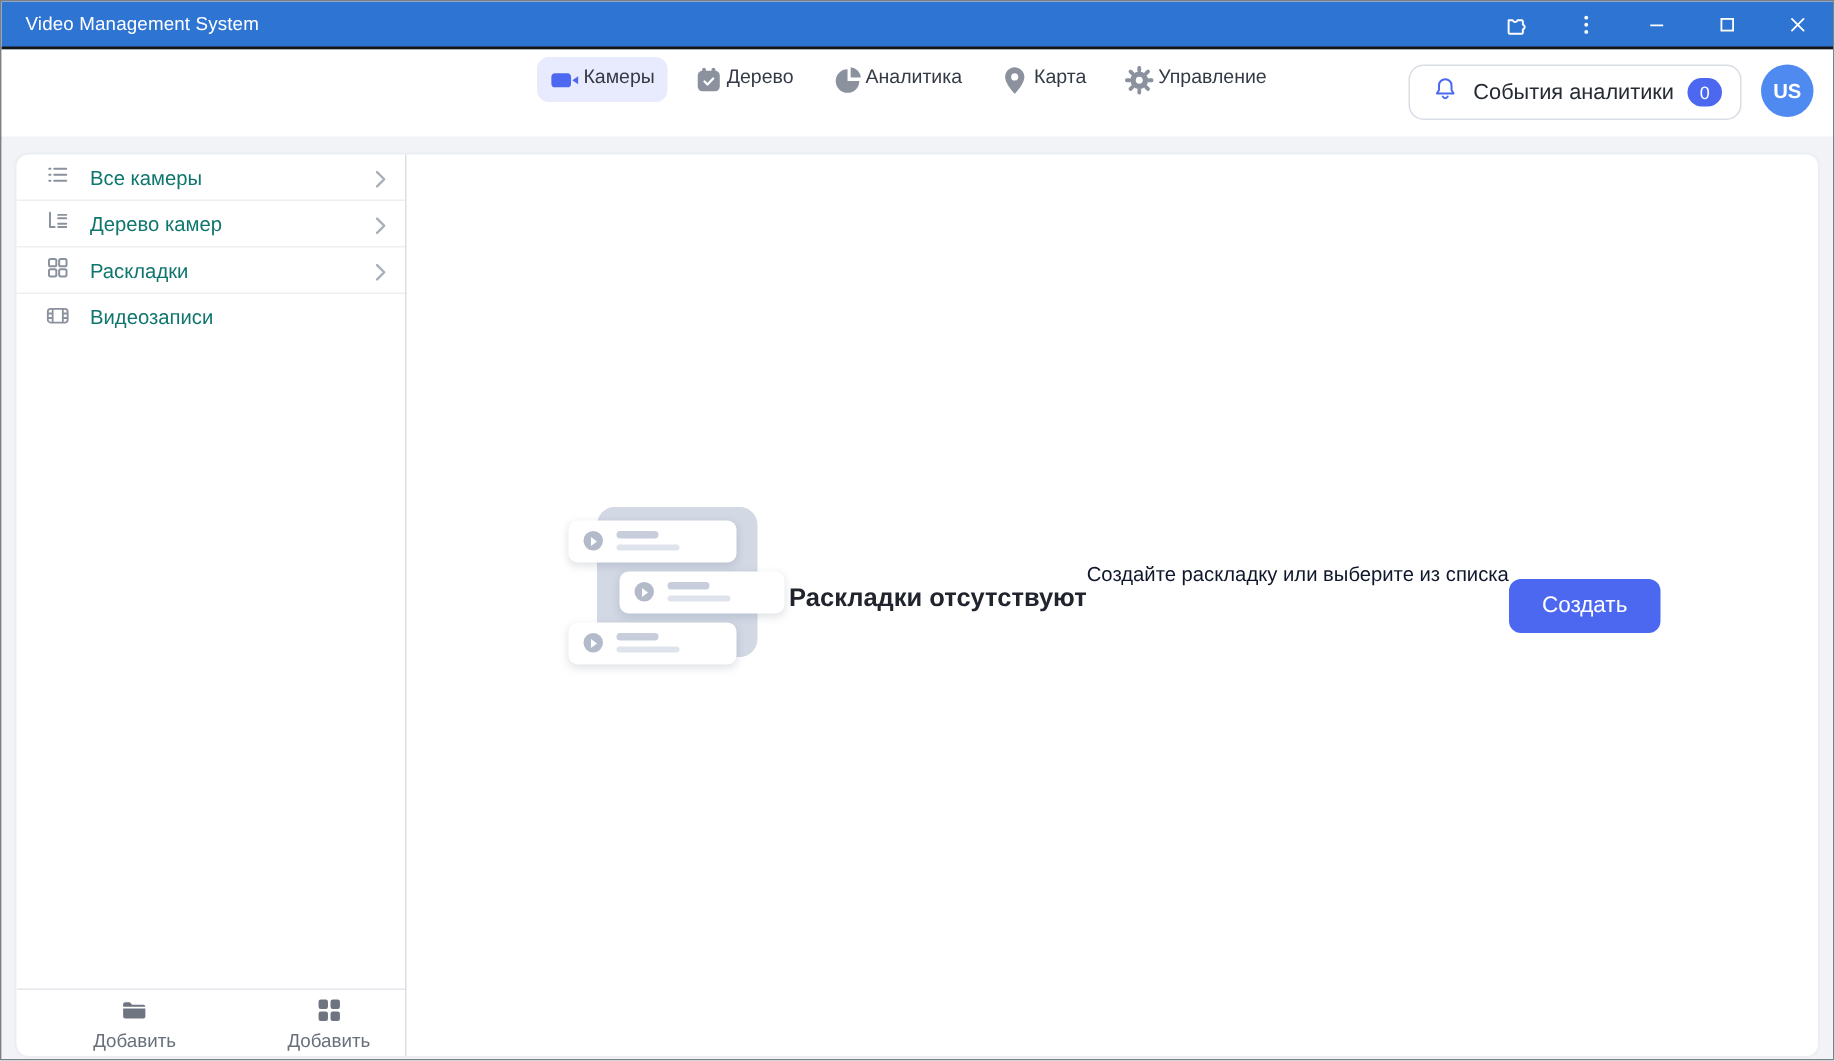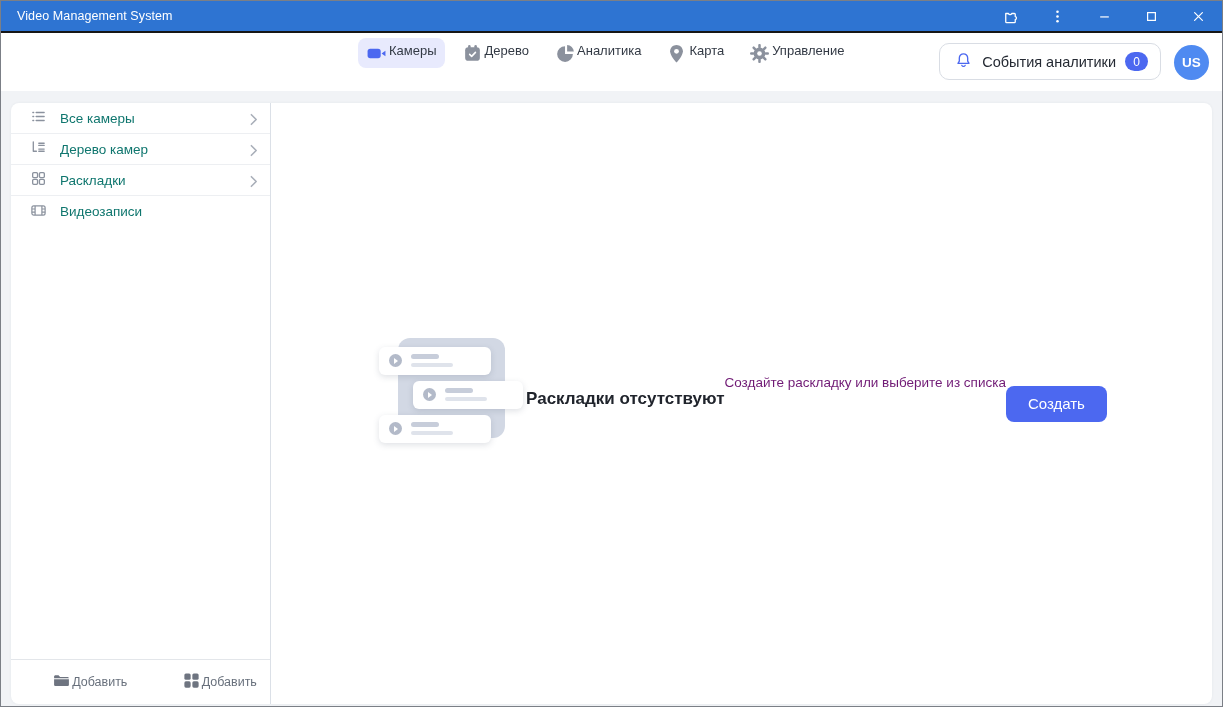--- a/index.html
+++ b/index.html
@@ -16,21 +16,21 @@
 
   
   .header { position:relative; height:58px; background:#fff; }
   .tabs { position:absolute; left:357px; top:5px; display:flex; gap:9px; }
   .tab { min-width:56px; padding:5px 8px 4px; border-radius:8px; display:flex; flex-direction:row;
          align-items:flex-start; gap:2px; cursor:pointer; }
   .tab.active { background:var(--active_tab_bg,#e8eafd); }
   .tab svg { width:21px; height:21px; display:block; }
   .tab-label { font-size:13px; color:#333a45; white-space:nowrap; }
   .accent-ink { color:var(--accent,#4c68f0); }
-  .header-right { position:absolute; right:13px; top:10px; display:flex; align-items:flex-end; gap:13px;margin-left:36px; }
+  .header-right { position:absolute; right:13px; top:10px; display:flex; align-items:flex-start; gap:13px;margin-left:36px; }
   .events-btn { height:37px; border:1px solid #d9dde4; border-radius:10px; background:#fff; display:flex;
                 align-items:center; gap:9px; padding:0 12px 0 14px; font-size:14.5px; color:#252a33; cursor:pointer; }
   .events-btn svg { width:19px; height:19px; }
   .badge { background:var(--badge,#4c68f0); color:#fff; height:19px; min-width:23px; border-radius:10px;
            font-size:12px; display:flex; align-items:center; justify-content:center; padding:0 4px; }
   .avatar { width:35px; height:35px; border-radius:50%; background:var(--avatar,#4f8af1); color:#fff;
             font-size:13.5px; font-weight:bold; display:flex; align-items:center; justify-content:center; cursor:pointer; }
 
   
   .content { position:absolute; top:92px; left:0; right:0; bottom:0; background:#f1f3f6; padding:10px 10px 2px; }
@@ -40,21 +40,21 @@
   
   .sidebar { width:260px; min-width:260px; border-right:1px solid #dbe0e7; display:flex; flex-direction:column; }
   .side-items { flex:1; }
   .side-item { height:31px; display:flex; align-items:center; gap:13px; padding:0 10px 0 19px;
                border-bottom:1px solid #edeff2; color:#0f766e; font-size:13.5px; cursor:pointer; }
   .side-item:last-child { border-bottom:none; }
   .side-item svg { width:17px; height:17px; flex:none; }
   .side-label { flex:1; }
   .chev { width:15px; height:15px; display:flex; }
   .side-footer { border-top:1px solid #e3e6ea; height:45px; display:flex; }
-  .footer-btn { flex:1; display:flex; flex-direction:row; align-items:center; justify-content:center;
+  .footer-btn { flex:1; display:flex; flex-direction:column; align-items:center; justify-content:center;
                 gap:1px; color:#68707c; font-size:12.5px; background:none; border:none; cursor:pointer;
                 font-family:inherit;margin-left:28px; }
   .footer-btn svg { width:19px; height:19px; }
 
   
   .main { flex:1; display:flex; align-items:center; justify-content:center; }
   .empty-state { display:flex; flex-direction:row; align-items:center; }
   .illu { width:150px; height:106px; position:relative; margin-bottom:26px; }
   .illu-bg { position:absolute; left:22px; top:0; width:107px; height:100px; background:#d2d8e4; border-radius:12px; }
   .illu-card { position:absolute; height:28px; background:#fff; border-radius:6px;
@@ -62,21 +62,21 @@
   .c1 { left:3px;  top:9px;  width:112px; }
   .c2 { left:37px; top:43px; width:110px; }
   .c3 { left:3px;  top:77px; width:112px; }
   .play { width:13px; height:13px; border-radius:50%; background:#b3bac9; position:relative; flex:none; }
   .play::after { content:''; position:absolute; left:5px; top:3.5px; border-left:4px solid #fff;
                  border-top:3px solid transparent; border-bottom:3px solid transparent; }
   .lines { display:flex; flex-direction:column; gap:4px; }
   .l1 { width:28px; height:4.5px; border-radius:3px; background:#c7cdda; }
   .l2 { width:42px; height:4.5px; border-radius:3px; background:#dfe3eb; }
   .empty-title { font-size:17px; font-weight:700; color:#20242c; margin-bottom:9px; }
-  .empty-sub { font-size:13.5px; color:#701a75; margin-bottom:42px; }
+  .empty-sub { font-size:13.5px; color:#0f172a; margin-bottom:42px; }
   .create-btn { background:var(--accent,#4c68f0); color:#fff; border:none; border-radius:8px; font-size:15px;
                 padding:0 22px; height:36px; font-family:inherit; cursor:pointer; }
 </style>
 </head>
 <body>
 
 <div class="window">
 
   <div class="titlebar">
     <span class="tb-title">Video Management System</span>

